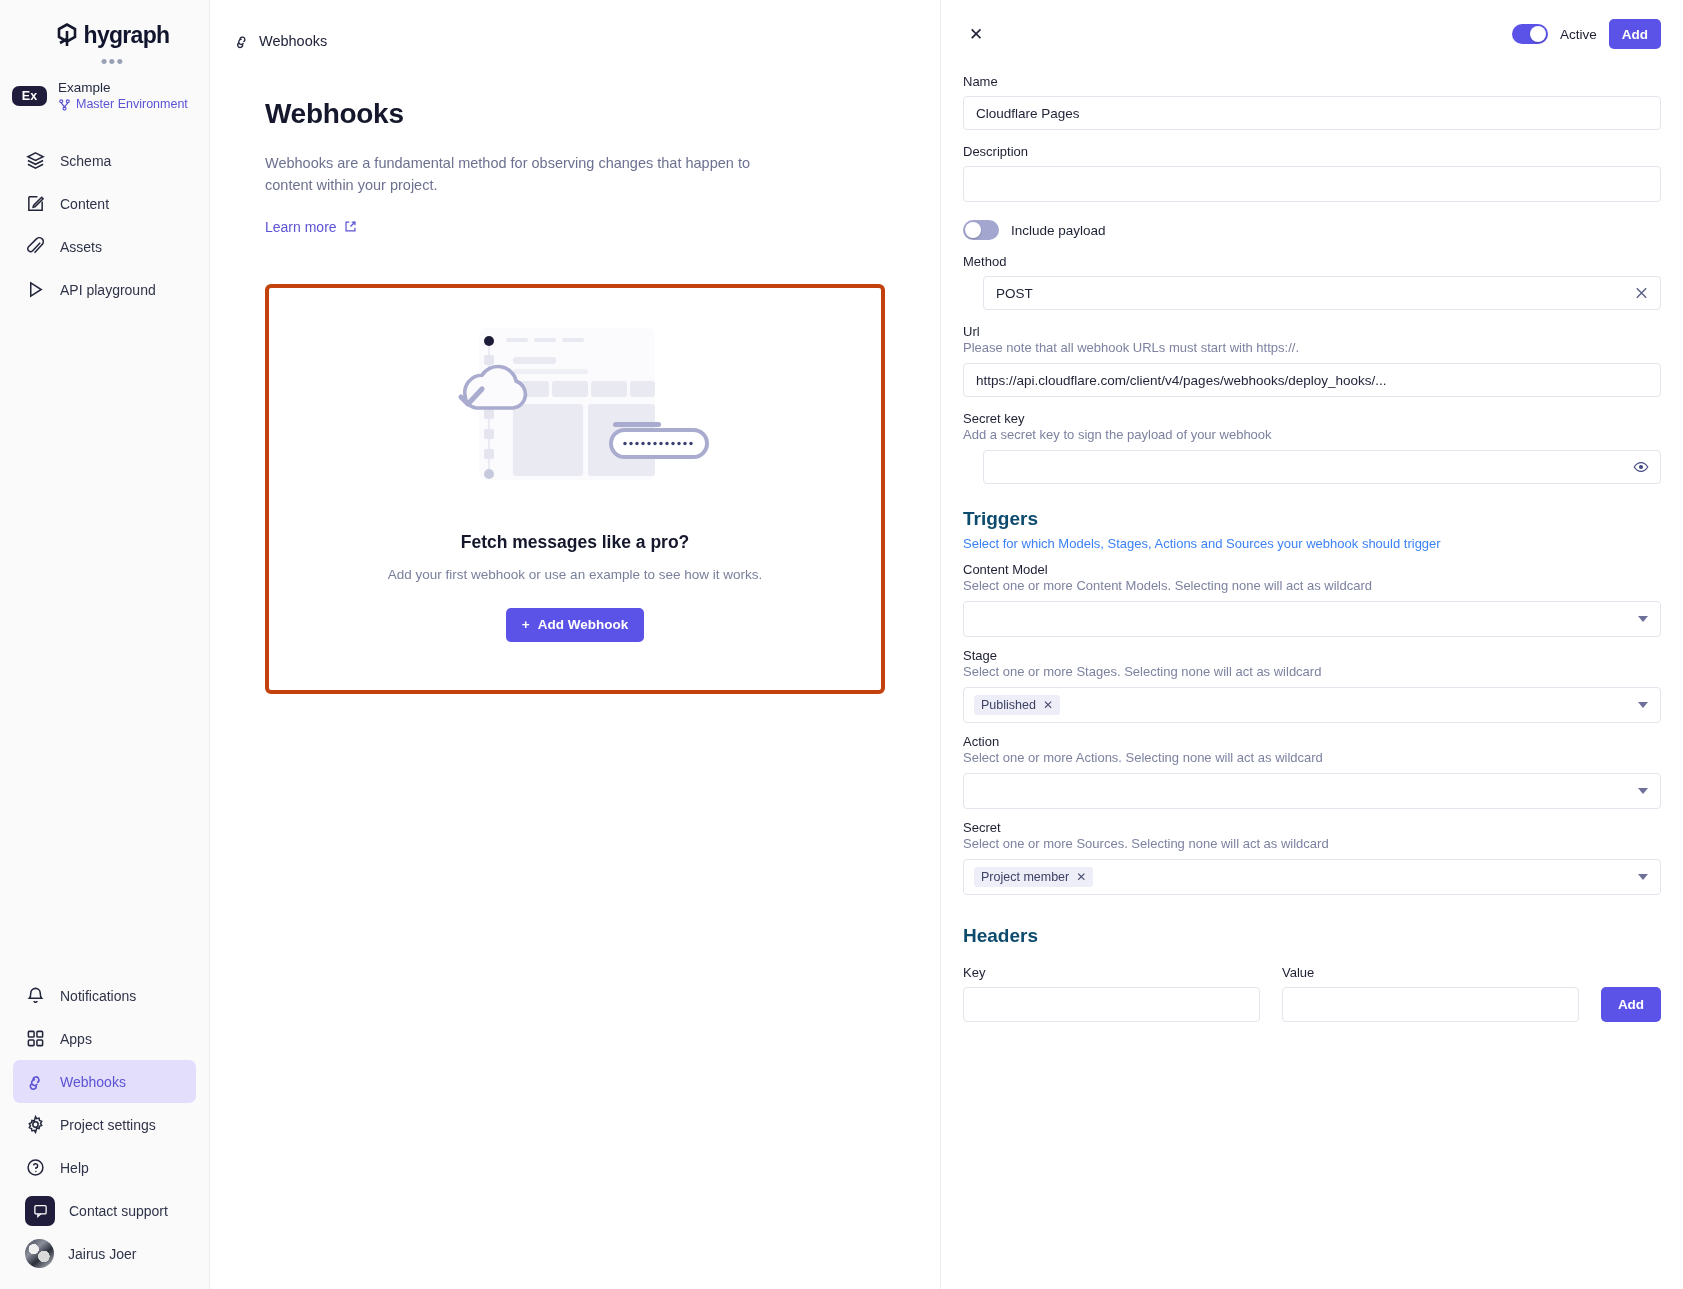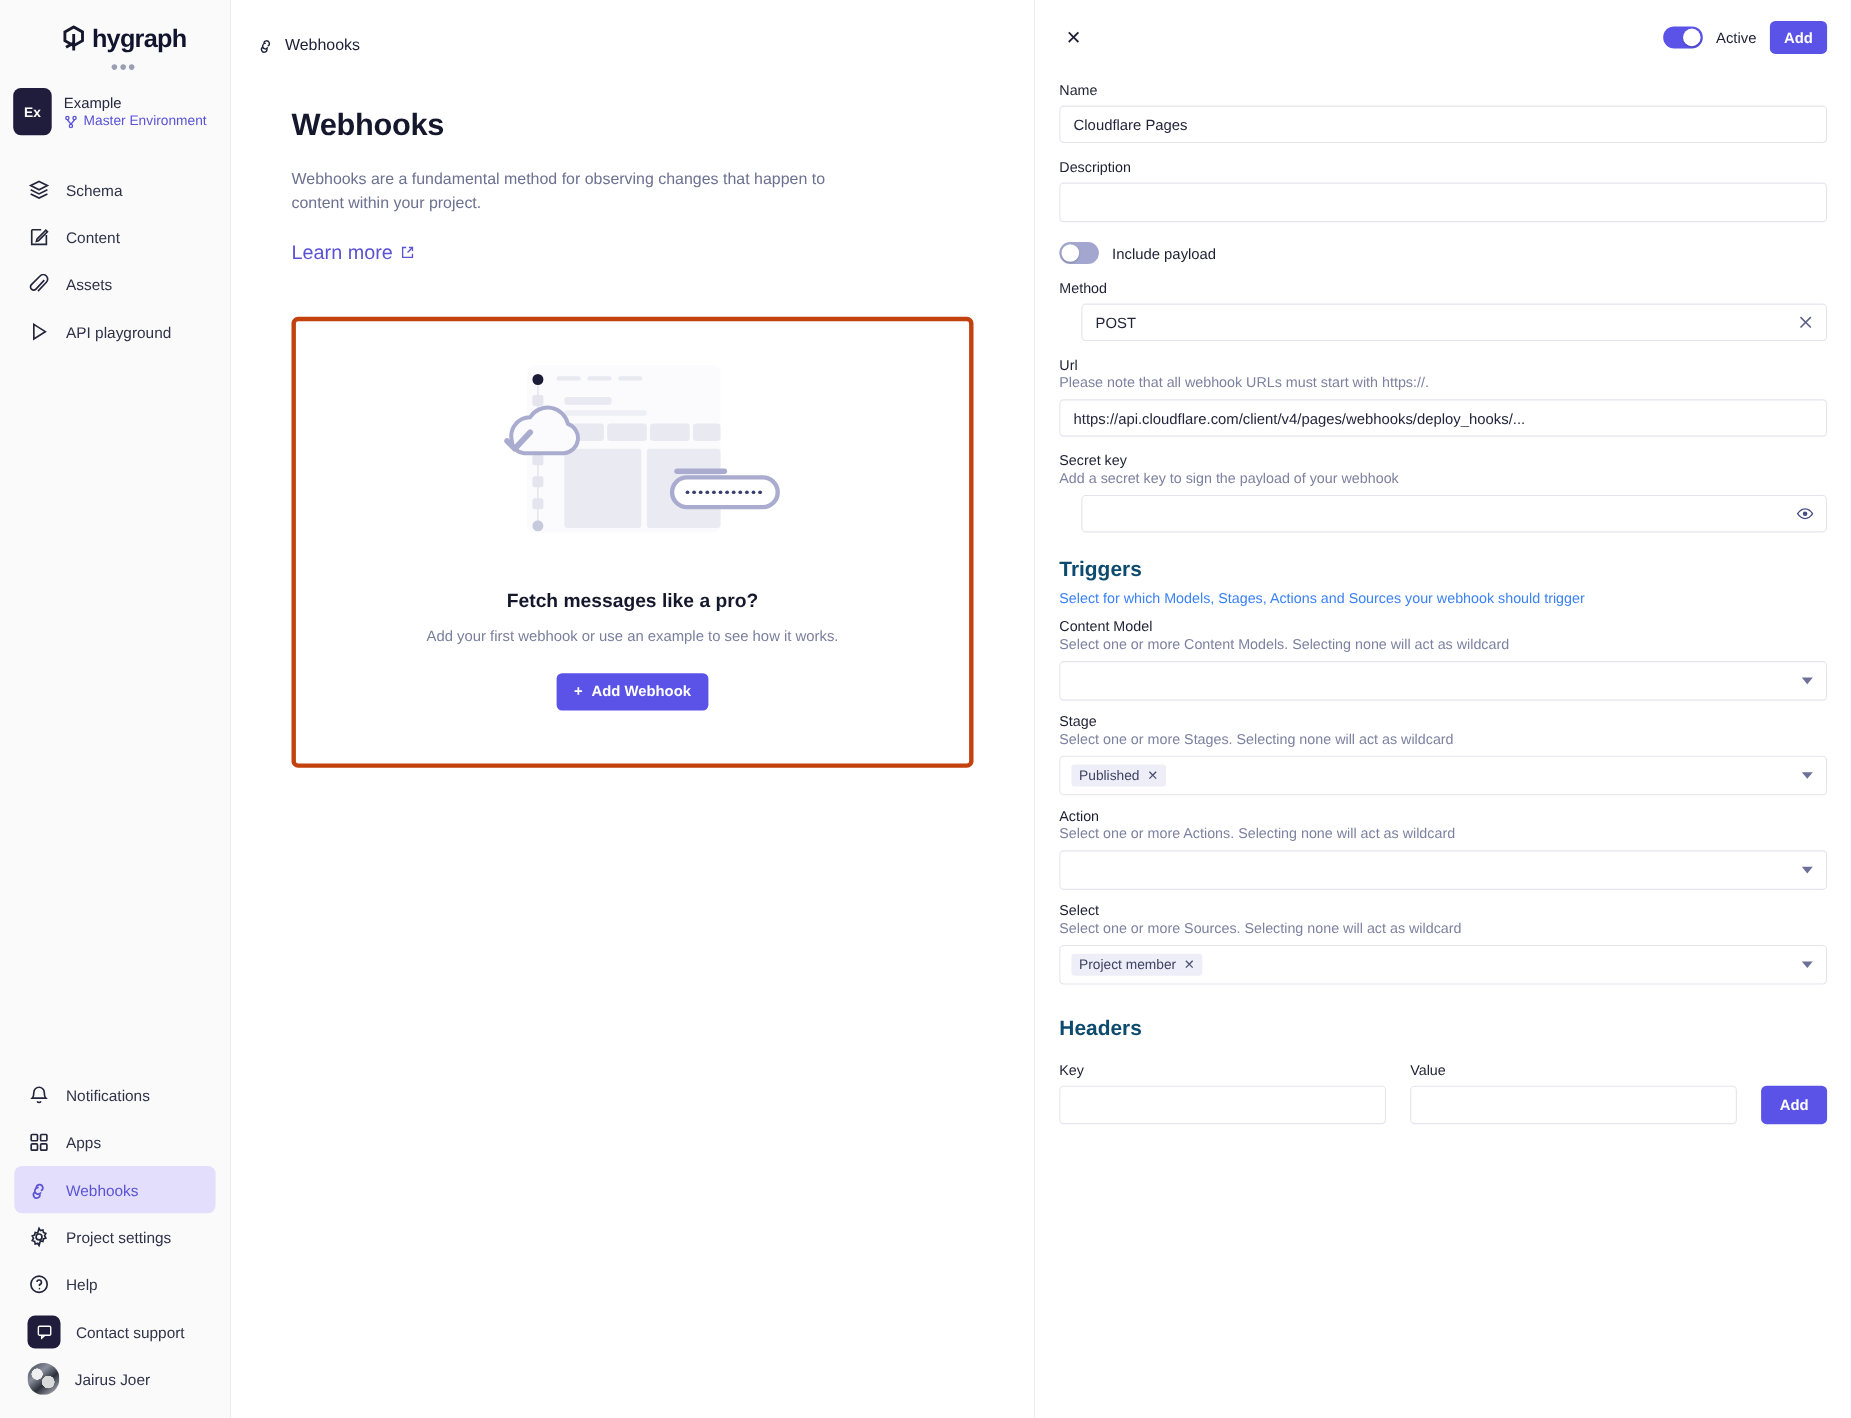--- a/index.html
+++ b/index.html
@@ -29,21 +29,21 @@
   .brand-logo { display: flex; align-items: center; gap: 5px; }
   .brand-word { font-size: 23px; font-weight: 700; color: #11142d; letter-spacing: -0.7px; }
   .brand-dots { color: #9aa0b4; font-size: 19px; letter-spacing: 1.2px; line-height: 10px; padding-bottom:7px; }
 
   .project {
     display: flex; align-items: center; gap: 11px;
     padding: 10px 0 10px 12px;
     margin-top: 8px;
   }
   .project-avatar {
-    width: 35px; height: 43px; border-radius: 7px;
+    width: 35px; height: 20px; border-radius: 7px;
     background: #201c3b; color: #fff;
     display: flex; align-items: center; justify-content: center;
     font-size: 12.5px; font-weight: 700; flex: 0 0 35px;
   }
   .project-meta { display: flex; flex-direction: column; gap: 2px; }
   .project-name { font-size: 13.5px; color: #262a40; font-weight: 400; }
   .project-env { display: flex; align-items: center; gap: 5px; font-size: 12.5px; color: #5b53d4; }
 
   .nav { margin-top: 18px; display: flex; flex-direction: column; }
   .nav-bottom { margin-top: auto; padding-bottom: 14px; display: flex; flex-direction: column; }
@@ -85,21 +85,21 @@
     font-size: 14.5px; color: #20233a;
   }
   .main-inner { padding: 38px 55px 0 55px; }
   .page-title { font-size: 28px; font-weight: 700; color: #15182c; letter-spacing: -0.3px; }
   .page-desc {
     margin-top: 22px; font-size: 14.5px; line-height: 1.55;
     color: #6c7190; max-width: 510px;
   }
   .learn-more {
     margin-top: 22px; display: inline-flex; align-items: center; gap: 7px;
-    font-size: 18px; color: #5b53d4; cursor: pointer;
+    font-size: 14px; color: #5b53d4; cursor: pointer;
   }
 
   .empty-card {
     margin: 48px 55px 0 55px;
     border: 4px solid #c2410c; border-radius: 6px;
     height: 410px;
     display: flex; flex-direction: column; align-items: center;
     padding-top: 36px;
     background: #fff;
   }
@@ -497,21 +497,21 @@
 
     <div class="field" style="margin-top:11px">
       <label class="f-label" style="margin-bottom:4px">Action</label>
       <span class="f-hint">Select one or more Actions. Selecting none will act as wildcard</span>
       <div class="select">
         <span class="caret"></span>
       </div>
     </div>
 
     <div class="field" style="margin-top:11px">
-      <label class="f-label" style="margin-bottom:4px">Select</label>
+      <label class="f-label" style="margin-bottom:4px">Secret</label>
       <span class="f-hint">Select one or more Sources. Selecting none will act as wildcard</span>
       <div class="select">
         <span class="chip">
           <span>Project member</span>
           <span class="chip-x">✕</span>
         </span>
         <span class="caret"></span>
       </div>
     </div>
 

